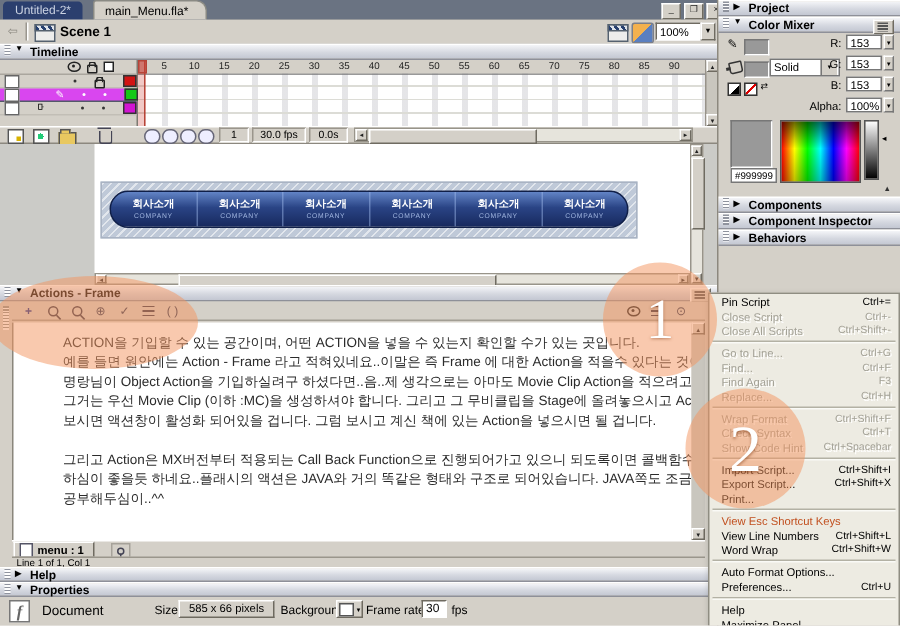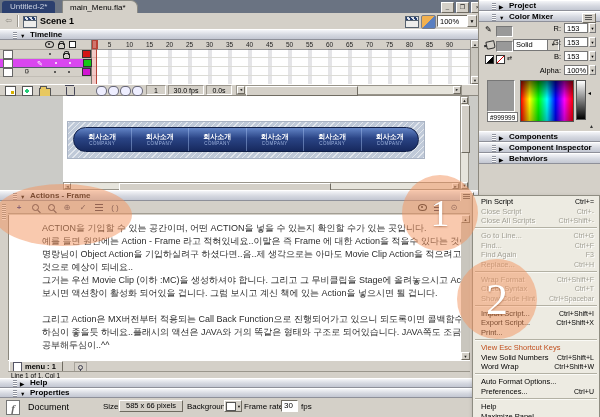--- a/index.html
+++ b/index.html
@@ -25,22 +25,22 @@
   .clap::before{content:"";position:absolute;left:-1px;top:-1px;width:12px;height:3px;
         background:repeating-linear-gradient(60deg,#27406f 0 2px,#dfe3ea 2px 4px);border:1px solid #55616e}
   .scene-label{left:40px;top:16px;font-weight:bold;font-size:9px}
   .es-ic{left:405px;top:15px;width:13px;height:12px}
   .esym-ic{left:421px;top:15px;width:13px;height:12px;border:1px solid #7b7f89;background:linear-gradient(135deg,#f3b14e 0 50%,#5a7fc0 50% 100%);border-radius:2px}
   .zoombox{left:437px;top:15px;width:40px;height:12px;background:#fff;border:1px solid;border-color:#6e6a60 #fff #fff #6e6a60;font-size:7.5px;line-height:11px;padding-left:2px;box-sizing:border-box}
   .zoomdrop{left:467px;top:15px;width:10px;height:12px;background:#D4D0C8;border:1px solid;border-color:#fff #6f6b61 #6f6b61 #fff;font-size:5px;line-height:11px;text-align:center;box-sizing:border-box}
 
   
   .phdr{height:11px;background:linear-gradient(180deg,#F4F5F8 0,#D5D8E0 55%,#C3C7D2 100%);
-        border-top:1px solid #fff;border-bottom:1px solid #8E9099;display:flex;align-items:flex-end;
-        gap:3px;padding-left:13px;font-weight:bold;font-size:8px;box-sizing:border-box}
+        border-top:1px solid #fff;border-bottom:1px solid #8E9099;display:flex;align-items:flex-start;
+        gap:3px;padding-left:3px;font-weight:bold;font-size:8px;box-sizing:border-box}
   .grip{width:4px;height:7px;background:repeating-linear-gradient(180deg,#8f939e 0 1px,#fdfdfd 1px 2px)}
   .arr{font-size:5.5px;width:7px}
 
   
   .tl-hdr{left:0;top:29px;width:552px}
   .layers{left:0;top:40px;width:92px;height:44px;background:#D4D0C8;border-right:1px solid #7e7a72;box-sizing:border-box}
   .lh-row{height:9px;border-bottom:1px solid #aaa69e;display:flex;justify-content:flex-end;align-items:center;gap:4px;padding-right:15px}
   .ico-eye{width:7px;height:5px;border:1px solid #222;border-radius:50%;position:relative}
   .ico-eye::after{content:"";position:absolute;left:2px;top:1px;width:2px;height:2px;background:#222;border-radius:50%}
   .ico-lock{width:5px;height:4px;border:1px solid #222;border-radius:1px;position:relative;margin-top:3px}
@@ -414,21 +414,20 @@
         <span class="tbi">
             <span class="lines"></span>
           </span>
         <span class="tbi">⊙</span>
       </span>
     </div>
     <div class="script" id="script-text">
         <div class="ln">ACTION을 기입할 수 있는 공간이며, 어떤 ACTION을 넣을 수 있는지 확인할 수가 있는 곳입니다.</div>
         <div class="ln">예를 들면 원안에는 Action - Frame 라고 적혀있네요..이말은 즉 Frame 에 대한 Action을 적을수 있다는 것이겠죠..</div>
         <div class="ln">명랑님이 Object Action을 기입하실려구 하셨다면..음..제 생각으로는 아마도 Movie Clip Action을 적으려고 하셨던</div>
-        <div class="ln">것으로 예상이 되네요..</div>
         <div class="ln">그거는 우선 Movie Clip (이하 :MC)을 생성하셔야 합니다. 그리고 그 무비클립을 Stage에 올려놓으시고 Action창을</div>
         <div class="ln">보시면 액션창이 활성화 되어있을 겁니다. 그럼 보시고 계신 책에 있는 Action을 넣으시면 될 겁니다.</div>
         <div class="ln">&nbsp;</div>
         <div class="ln">그리고 Action은 MX버전부터 적용되는 Call Back Function으로 진행되어가고 있으니 되도록이면 콜백함수로 사용</div>
         <div class="ln">하심이 좋을듯 하네요..플래시의 액션은 JAVA와 거의 똑같은 형태와 구조로 되어있습니다. JAVA쪽도 조금</div>
         <div class="ln">공부해두심이..^^</div>
       </div>
     <div class="scr-vs">
       <div class="sbtn">▲</div>
       <div class="sbtn">▼</div>
@@ -584,21 +583,21 @@
       <div class="mi">
         <div class="ml">Print...</div>
         <div class="ms"></div>
       </div>
       <div class="msep"></div>
       <div class="mi hl">
         <div class="ml">View Esc Shortcut Keys</div>
         <div class="ms"></div>
       </div>
       <div class="mi">
-        <div class="ml">View Solid Numbers</div>
+        <div class="ml">View Line Numbers</div>
         <div class="ms">Ctrl+Shift+L</div>
       </div>
       <div class="mi">
         <div class="ml">Word Wrap</div>
         <div class="ms">Ctrl+Shift+W</div>
       </div>
       <div class="msep"></div>
       <div class="mi">
         <div class="ml">Auto Format Options...</div>
         <div class="ms"></div>

